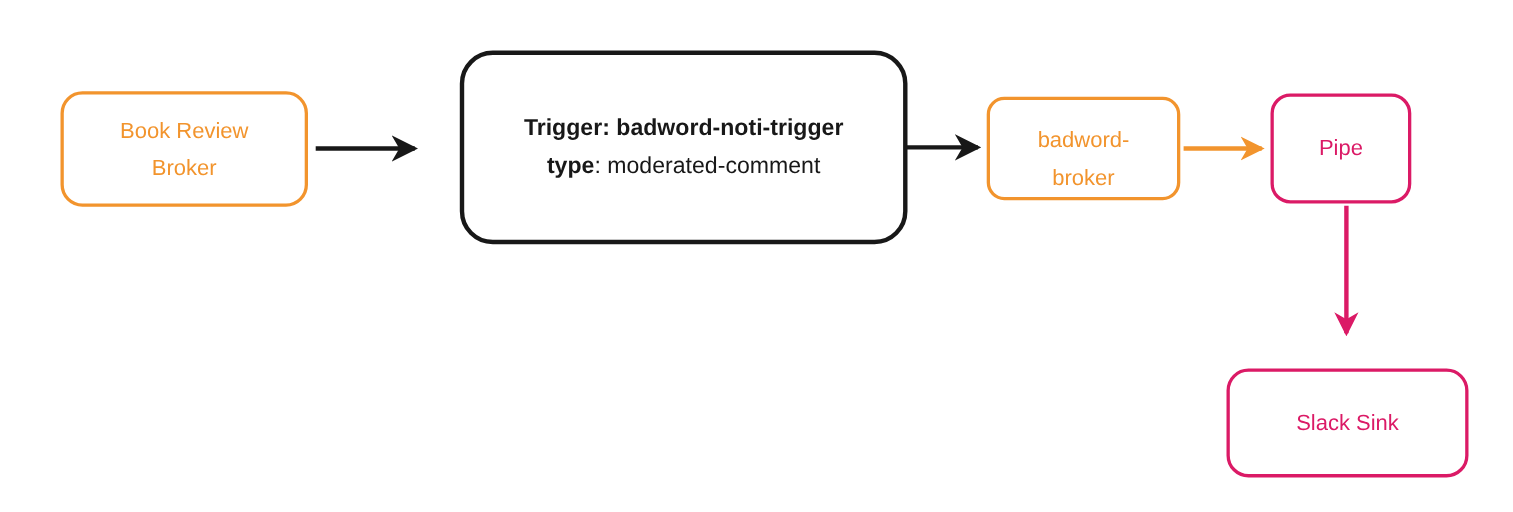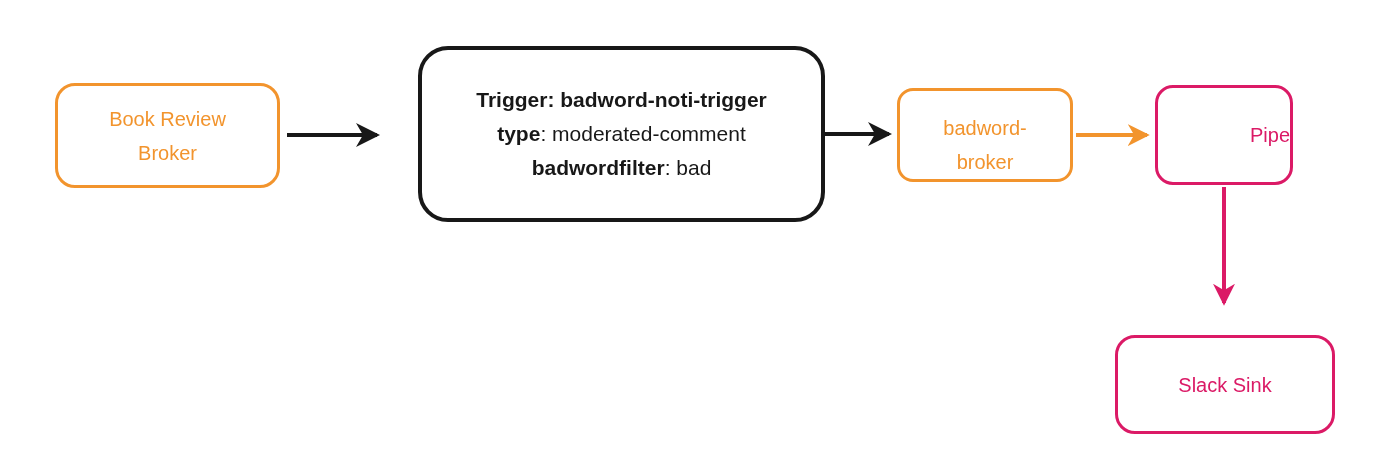--- a/index.html
+++ b/index.html
@@ -96,32 +96,31 @@
     <div class="label">
       <div>Book Review</div>
       <div>Broker</div>
     </div>
   </div>
 
   <div class="node node-trigger" style="left:386px; top:46px; width:407px; height:176px; border-radius:30px;margin-left:32px;">
     <div class="label">
       <div class="tline"><b>Trigger: badword-noti-trigger</b></div>
       <div class="tline"><b>type</b><span>: moderated-comment</span></div>
-      <div class="tline"><b>badwordfilter</b><span>: bad</span></div>
     </div>
   </div>
 
   <div class="node node-orange" style="left:897px; top:88px; width:176px; height:94px; border-radius:16px;align-items:flex-end;">
     <div class="label">
       <div>badword-</div>
       <div>broker</div>
     </div>
   </div>
 
-  <div class="node node-pink" style="left:1155px; top:85px; width:138px; height:100px; border-radius:18px;justify-content:flex-end;">
+  <div class="node node-pink" style="left:1155px; top:85px; width:128px; height:100px; border-radius:18px;">
     <div class="label">Pipe</div>
   </div>
 
   <div class="node node-pink" style="left:1115px; top:311px; width:220px; height:99px; border-radius:20px;margin-top:24px;">
     <div class="label">Slack Sink</div>
   </div>
 
 </div>
 
 </body></html>

